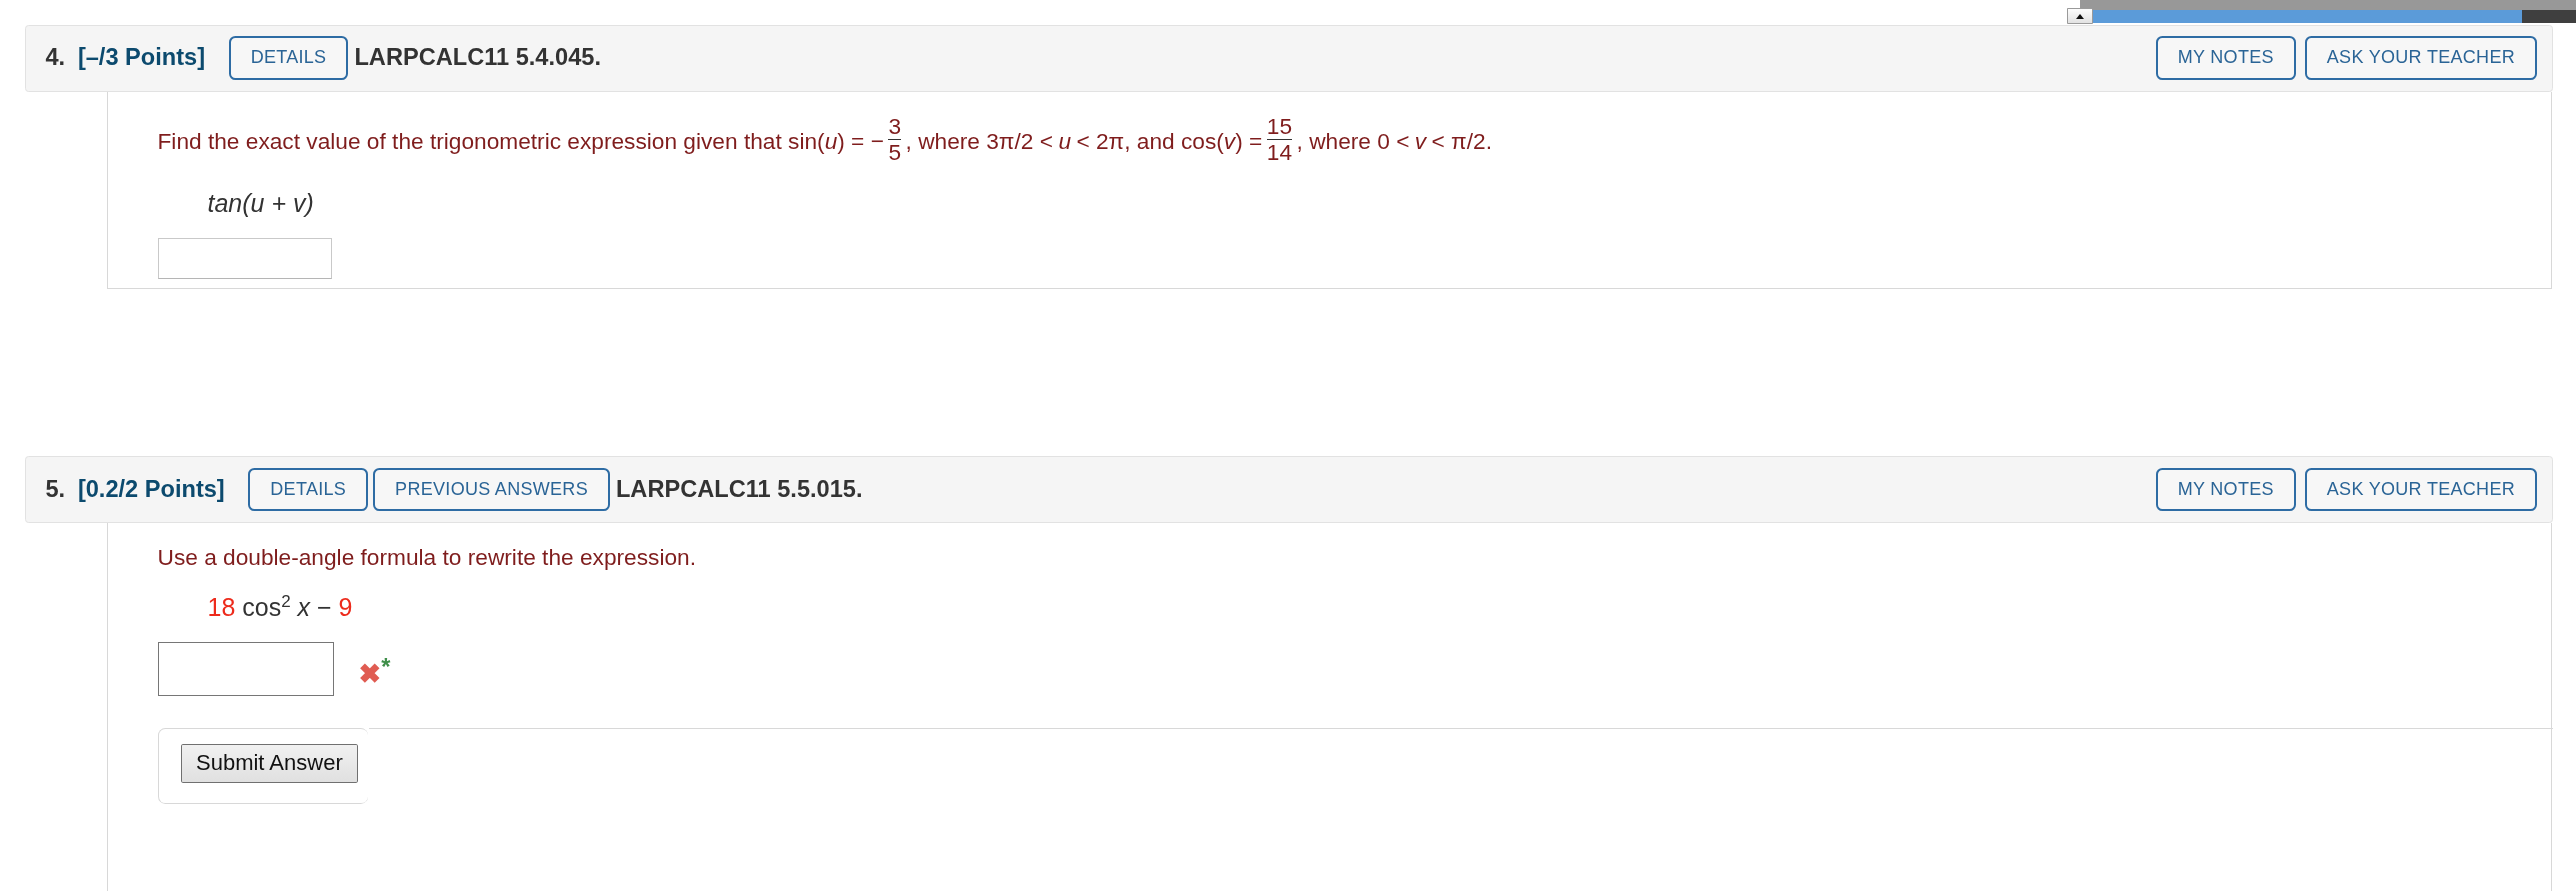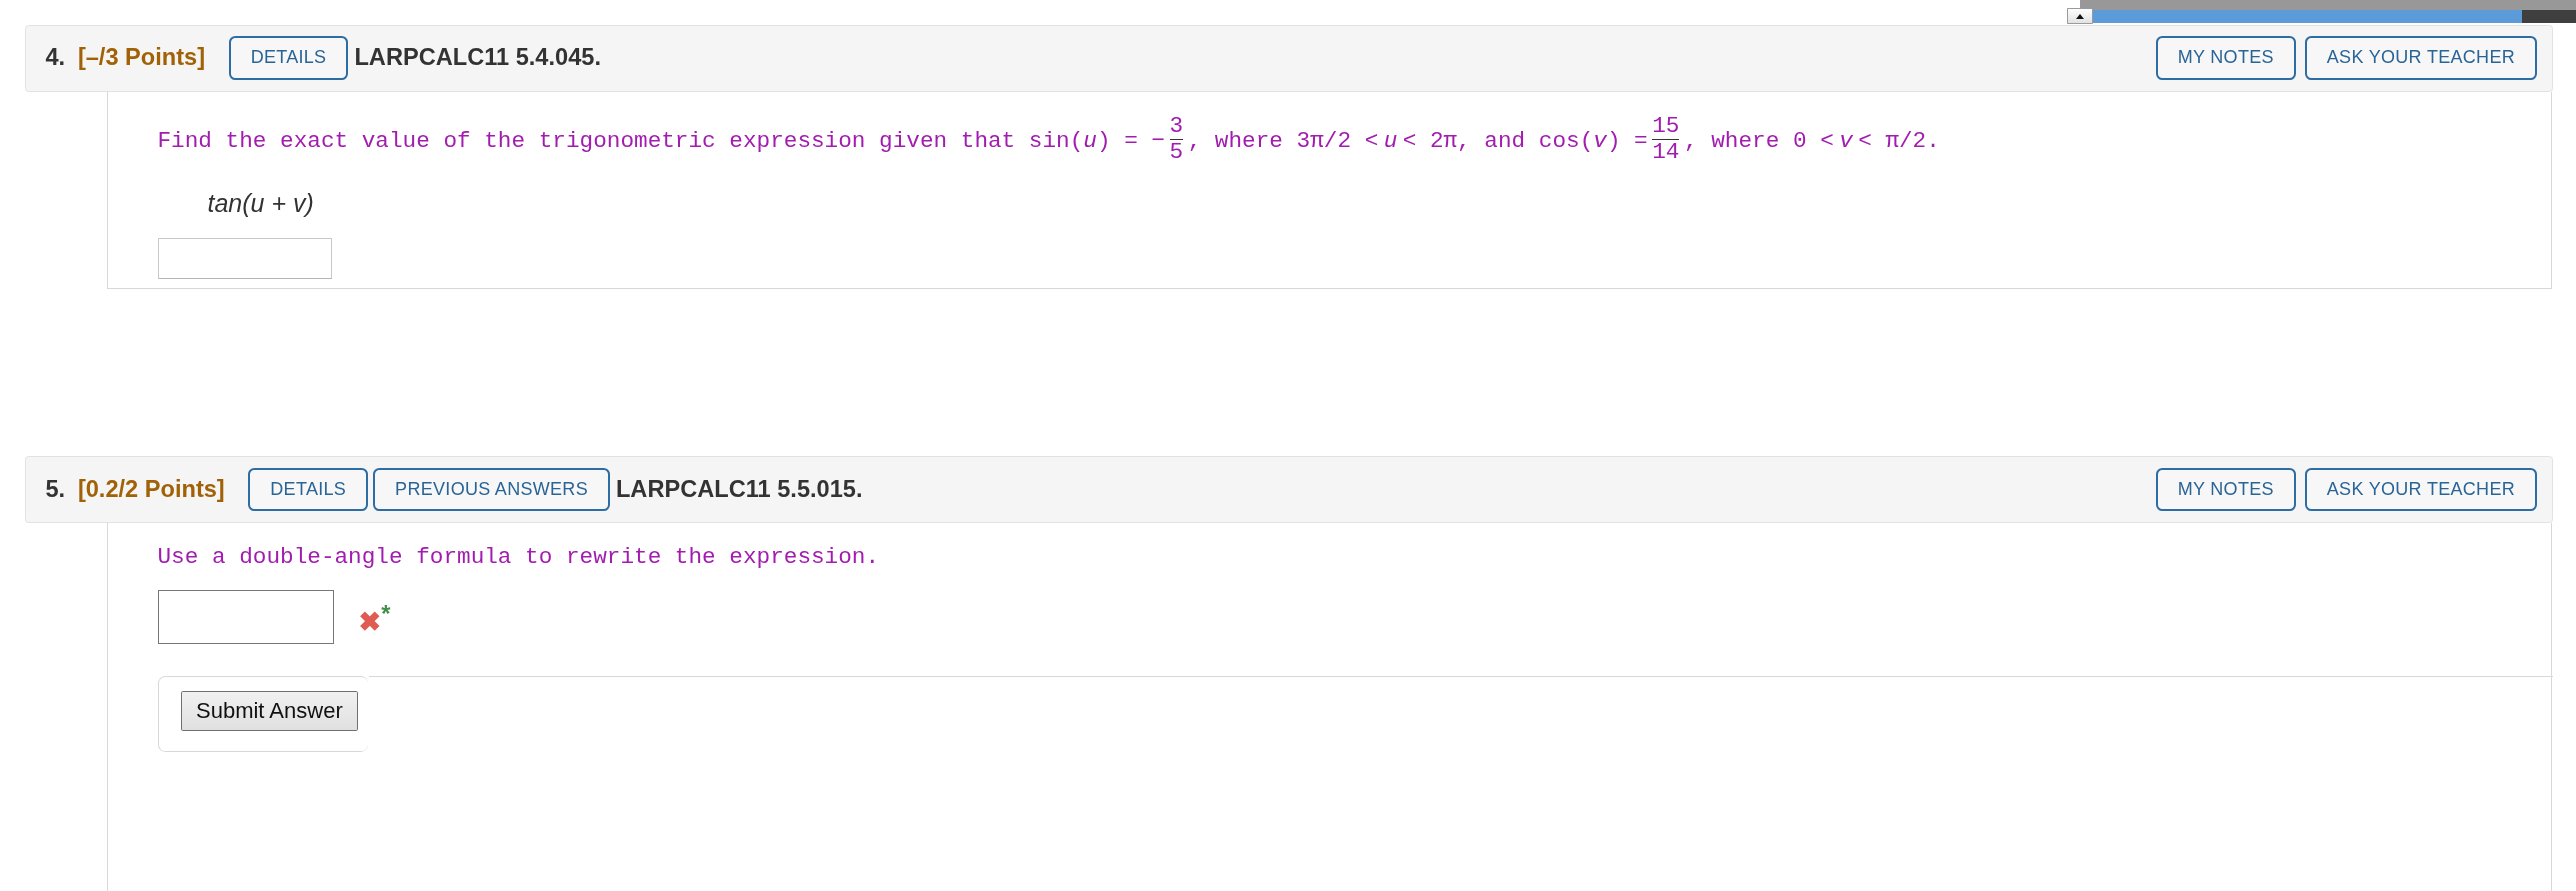--- a/index.html
+++ b/index.html
@@ -58,21 +58,21 @@
     position: relative;
   }
   .q-header-left {
     display: flex; align-items: center; gap: 0;
   }
   .q-num {
     font-size: 23.6px; font-weight: bold; color: #333;
     margin-right: 12.7px; white-space: nowrap;
   }
   .q-points {
-    font-size: 23.6px; font-weight: bold; color: #a16207;
+    font-size: 23.6px; font-weight: bold; color: #0c4a6e;
     margin-right: 23.6px; white-space: nowrap;
   }
   .btn-outline {
     border: 2.7px solid #2e6ca4;
     background: #f7f7f7;
     color: #2a6496;
     font-size: 18px;
     font-weight: normal;
     letter-spacing: 0.3px;
     border-radius: 6.3px;
@@ -95,22 +95,22 @@
     border-right: 0.9px solid #d8d8d8;
     border-bottom: 0.9px solid #d8d8d8;
     background: #ffffff;
     margin-left: 82px;
     width: 2445px;
     position: relative;
   }
 
   
   .prob-text {
-    font-size: 22.7px; color: #a21caf; padding: 25px 0 0 50px;
-    line-height: 1.1; display: flex; align-items: center; flex-wrap: nowrap; font-family: Liberation Mono, monospace;
+    font-size: 22.7px; color: #7f1d1d; padding: 25px 0 0 50px;
+    line-height: 1.1; display: flex; align-items: center; flex-wrap: nowrap;
   }
   .frac {
     display: inline-flex; flex-direction: column; align-items: center;
     vertical-align: middle; margin: 0 4.5px; line-height: 1.05;
     position: relative; top: -1.8px;
   }
   .frac .num { font-size: 22.7px; padding-bottom: 0.9px; }
   .frac .den { font-size: 22.7px; border-top: 0.9px solid #333; padding-top: 0.9px; }
   .italic { font-style: italic; }
 
@@ -238,20 +238,23 @@
       <button class="btn-outline">MY NOTES</button>
       <button class="btn-outline">ASK YOUR TEACHER</button>
     </div>
   </div>
 
   <div class="q-body" style="height:369px;">
     <div class="prob-text" style="padding-top:22px;">
       <span>Use a double-angle formula to rewrite the expression.</span>
     </div>
 
+    <div class="expr-line">
+      <span class="red">18</span><span>&nbsp;</span><span>cos</span><sup class="pw">2</sup><span>&nbsp;</span><span class="italic">x</span><span>&nbsp;</span><span>−</span><span>&nbsp;</span><span class="red">9</span>
+    </div>
 
     <div class="mark-row">
       <input class="answer-box-dark" type="text" value="" style="">
       <span class="xmark">✖</span>
       <span class="star">*</span>
     </div>
 
     <div class="submit-group">
       <button class="submit-btn">Submit Answer</button>
     </div>

